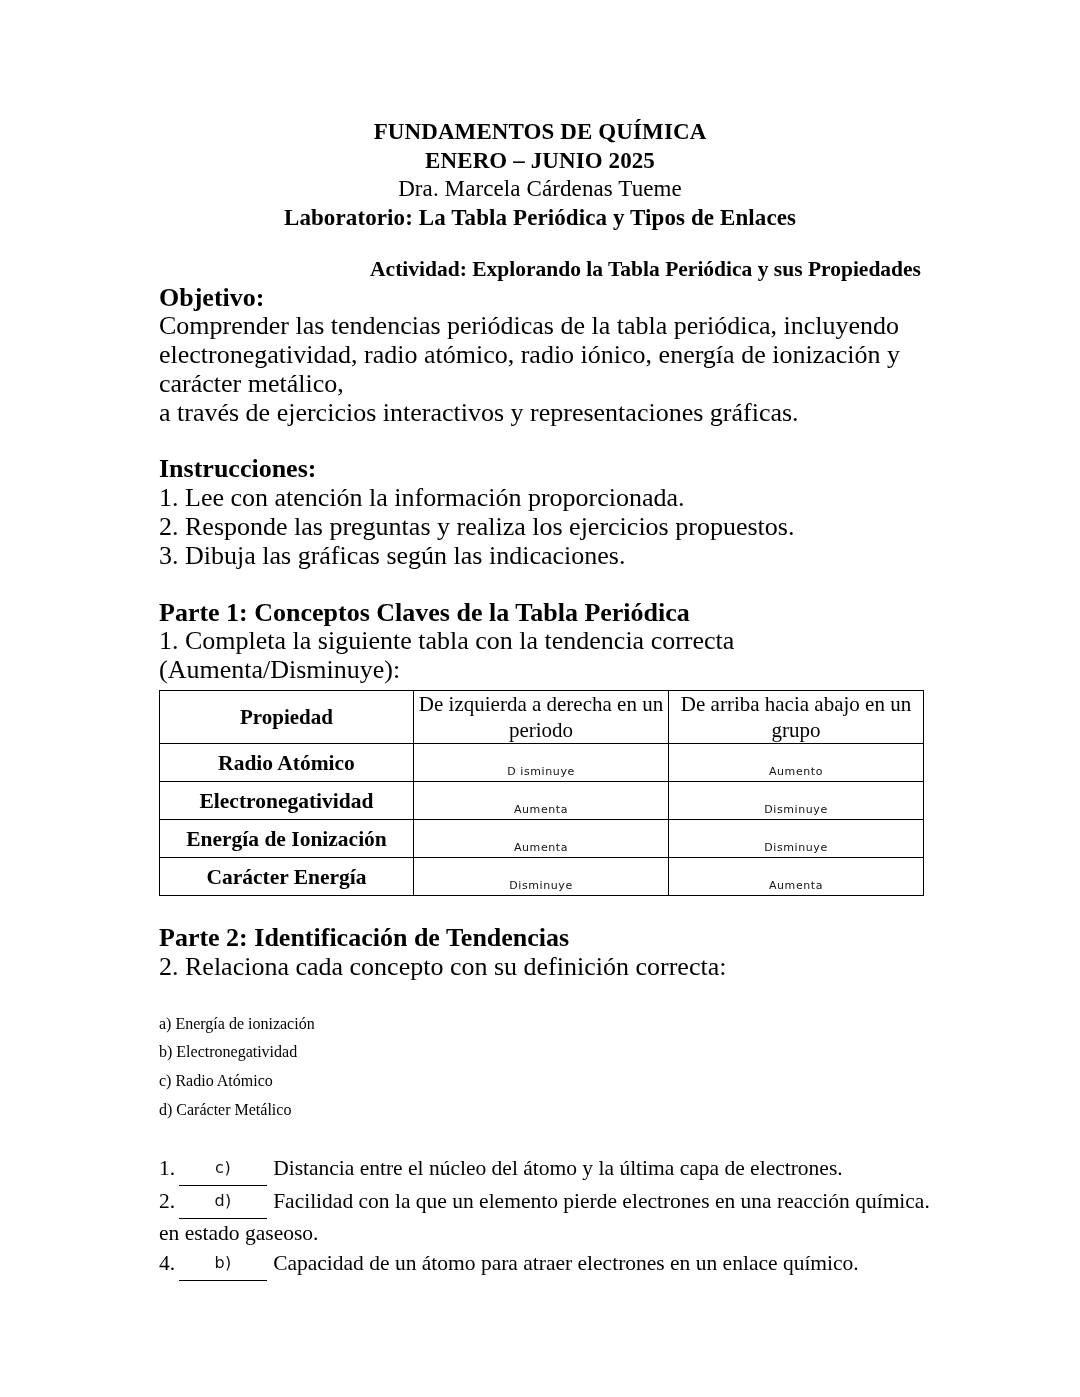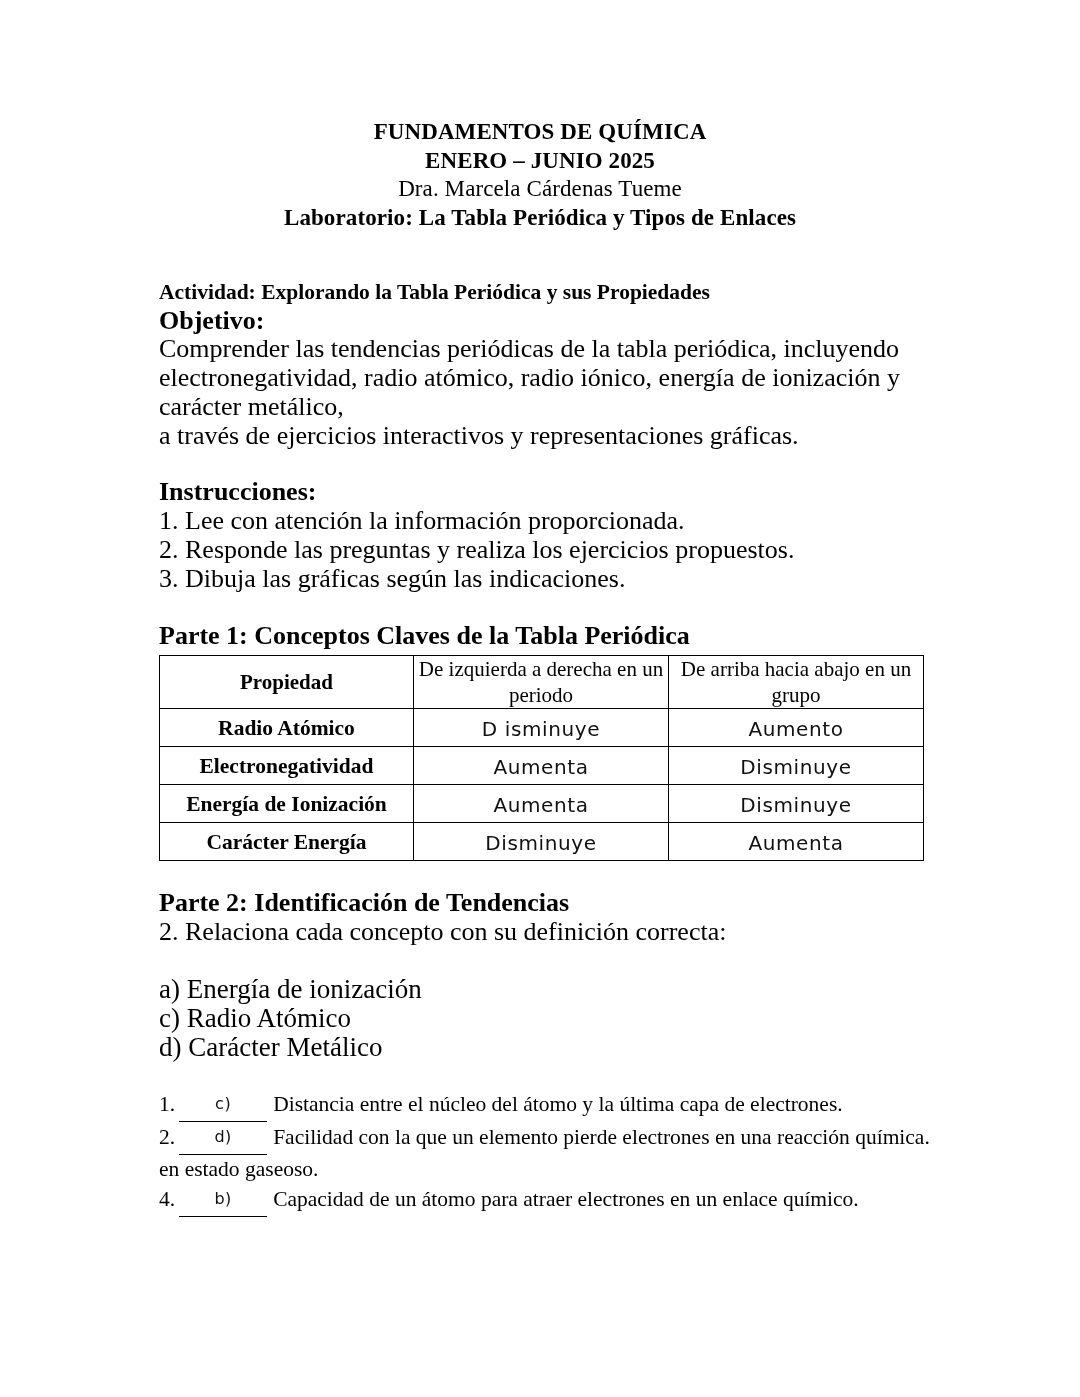--- a/index.html
+++ b/index.html
@@ -35,25 +35,25 @@
   
   .header { text-align: center; }
   .header .line {
     font-size: 23px;
     line-height: 28.5px;
     letter-spacing: 0.1px;
   }
   .header .bold { font-weight: bold; }
 
   .activity {
-    text-align: left;
+    text-align: right;
     font-weight: bold;
     font-size: 21.5px;
     line-height: 28.5px;
-    margin-top: 46px;
+    margin-top: 23px;
   }
 
   
   .blk { font-size: 26px; line-height: 28.8px; }
   .bold { font-weight: bold; }
   .gap-md { height: 28px; }
 
   p.para { margin: 0; }
 
   
@@ -81,37 +81,37 @@
     padding: 2px 6px;
   }
   .prop-label {
     font-size: 21.5px;
     line-height: 24px;
   }
 
   
   .hand {
     font-family: "DejaVu Sans", sans-serif;
-    font-size: 20px;
+    font-size: 11px;
     line-height: 18px;
     letter-spacing: 0.6px;
     color: #111111;
     display: block;
     position: relative;
-    top: 1px;
+    top: 9px;
   }
   .hand-blank {
     font-family: "DejaVu Sans", sans-serif;
     font-size: 16px;
     letter-spacing: 0.5px;
     color: #111111;
   }
 
   
-  .opt-line { font-size: 27px; line-height: 28.8px; }
+  .opt-line { font-size: 16px; line-height: 28.8px; }
 
   .match-item {
     font-size: 21.5px;
     line-height: 30px;
     white-space: nowrap;
   }
   .num { display: inline-block; }
   .blank {
     display: inline-block;
     width: 88px;
@@ -153,20 +153,21 @@
     <div class="gap-md"></div>
 
     <div class="blk bold">Instrucciones:</div>
     <p class="para blk">1. Lee con atención la información proporcionada.</p>
     <p class="para blk">2. Responde las preguntas y realiza los ejercicios propuestos.</p>
     <p class="para blk">3. Dibuja las gráficas según las indicaciones.</p>
 
     <div class="gap-md"></div>
 
     <div class="blk bold">Parte 1: Conceptos Claves de la Tabla Periódica</div>
+    <p class="para blk">1. Completa la siguiente tabla con la tendencia correcta (Aumenta/Disminuye):</p>
 
     <table class="trend-table">
       <tbody>
         <tr>
           <td class="c1 head-cell">Propiedad</td>
           <td class="c2 head-cell">De izquierda a derecha en un periodo</td>
           <td class="c3 head-cell">De arriba hacia abajo en un grupo</td>
         </tr>
         <tr>
           <td class="c1"><span class="prop-label">Radio Atómico</span></td>
@@ -208,20 +209,21 @@
     </table>
 
     <div class="gap-md"></div>
 
     <div class="blk bold">Parte 2: Identificación de Tendencias</div>
     <p class="para blk">2. Relaciona cada concepto con su definición correcta:</p>
 
     <div class="gap-md"></div>
 
     <p class="para opt-line">a) Energía de ionización</p>
+    <p class="para opt-line">b) Electronegatividad</p>
     <p class="para opt-line">c) Radio Atómico</p>
     <p class="para opt-line">d) Carácter Metálico</p>
 
     <div class="gap-md"></div>
 
     <div class="match-item">
       <span class="num">1.</span><span class="blank"><span class="hand-blank">c)</span></span><span>Distancia entre el núcleo del átomo y la última capa de electrones.</span>
     </div>
 
     <div class="match-item">

